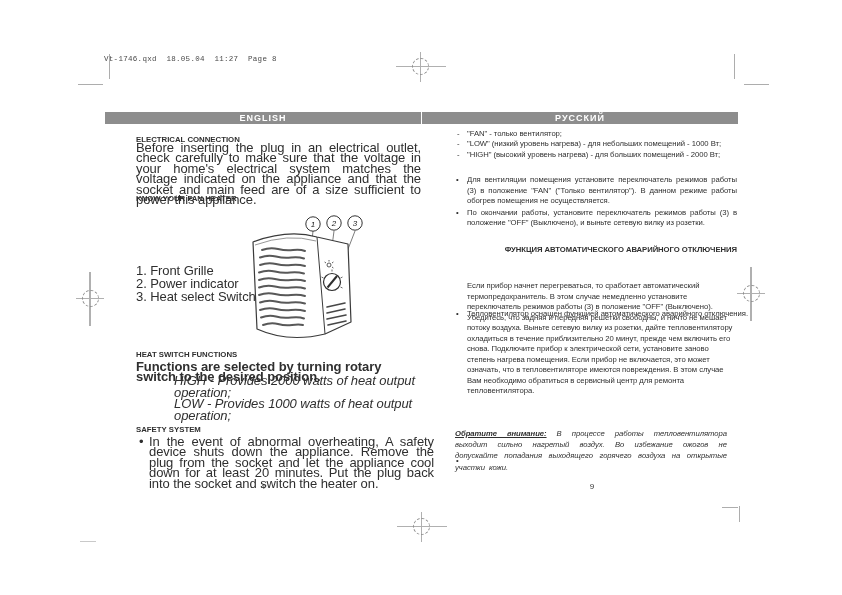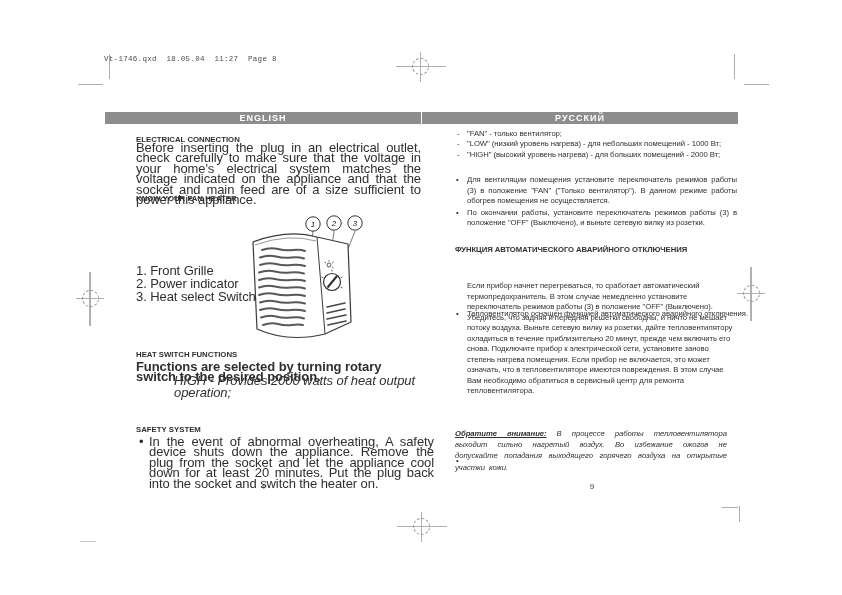--- a/index.html
+++ b/index.html
@@ -137,20 +137,21 @@
   <g>
     <circle cx="107" cy="11" r="7.2" fill="#ffffff" stroke="#333333" stroke-width="1"></circle>
     <text x="107" y="14" text-anchor="middle" font-size="8" font-style="italic" fill="#222222">3</text>
   </g>
 </svg>
 
 <div class="abs en hd" style="top:350px;">HEAT SWITCH FUNCTIONS</div>
 <div class="abs en" style="top:362px;font-weight:bold;">Functions are selected by turning rotary switch to the desired position.</div>
 <div class="abs en modes" style="top:375px;left:174px;width:247px;">
   <div>HIGH - Provides 2000 watts of heat output operation;</div>
+  <div>LOW - Provides 1000 watts of heat output operation;</div>
 </div>
 <div class="abs en hd" style="top:425px;">SAFETY SYSTEM</div>
 <div class="abs en bul just" style="top:437px;">
   <span class="bchar">•</span>
   <span>In the event of abnormal overheating, A safety device shuts down the appliance. Remove the plug from the socket and let the appliance cool down for at least 20 minutes. Put the plug back into the socket and switch the heater on.</span>
 </div>
 <div class="abs pageno" style="left:105px;width:316px;">4</div>
 
 <div class="abs ru" style="top:129px;">
   <div class="dash-item">
@@ -171,21 +172,21 @@
   <div class="rbul just">
     <span class="bchar">•</span>
     <span>Для вентиляции помещения установите переключатель режимов работы (3) в положение "FAN" ("Только вентилятор"). В данном режиме работы обогрев помещения не осуществляется.</span>
   </div>
   <div class="rbul just">
     <span class="bchar">•</span>
     <span>По окончании работы, установите переключатель режимов работы (3) в положение "OFF" (Выключено), и выньте сетевую вилку из розетки.</span>
   </div>
 </div>
 
-<div class="abs ru hd" style="top:245px;">ФУНКЦИЯ АВТОМАТИЧЕСКОГО АВАРИЙНОГО ОТКЛЮЧЕНИЯ</div>
+<div class="abs ru hd" style="top:245px;text-align:right;">ФУНКЦИЯ АВТОМАТИЧЕСКОГО АВАРИЙНОГО ОТКЛЮЧЕНИЯ</div>
 <div class="abs ru rbul" style="top:257px;">
   <span class="bchar">•</span>
   <span>Тепловентилятор оснащен функцией автоматического аварийного отключения.</span>
 </div>
 <div class="abs ru indent" style="top:281px;width:270px;">Если прибор начнет перегреваться, то сработает автоматический термопредохранитель. В этом случае немедленно установите переключатель режимов работы (3) в положение "OFF" (Выключено). Убедитесь, что задняя и передняя решетки свободны, и ничто не мешает потоку воздуха. Выньте сетевую вилку из розетки, дайте тепловентилятору охладиться в течение приблизительно 20 минут, прежде чем включить его снова. Подключите прибор к электрической сети, установите заново степень нагрева помещения. Если прибор не включается, это может означать, что в тепловентиляторе имеются повреждения. В этом случае Вам необходимо обратиться в сервисный центр для ремонта тепловентилятора.</div>
 <div class="abs ru rbul" style="top:392px;">
   <span class="bchar">•</span>
 </div>
 <div class="abs ru note" style="top:428px;">
   <span class="nlabel">Обратите внимание:</span>

